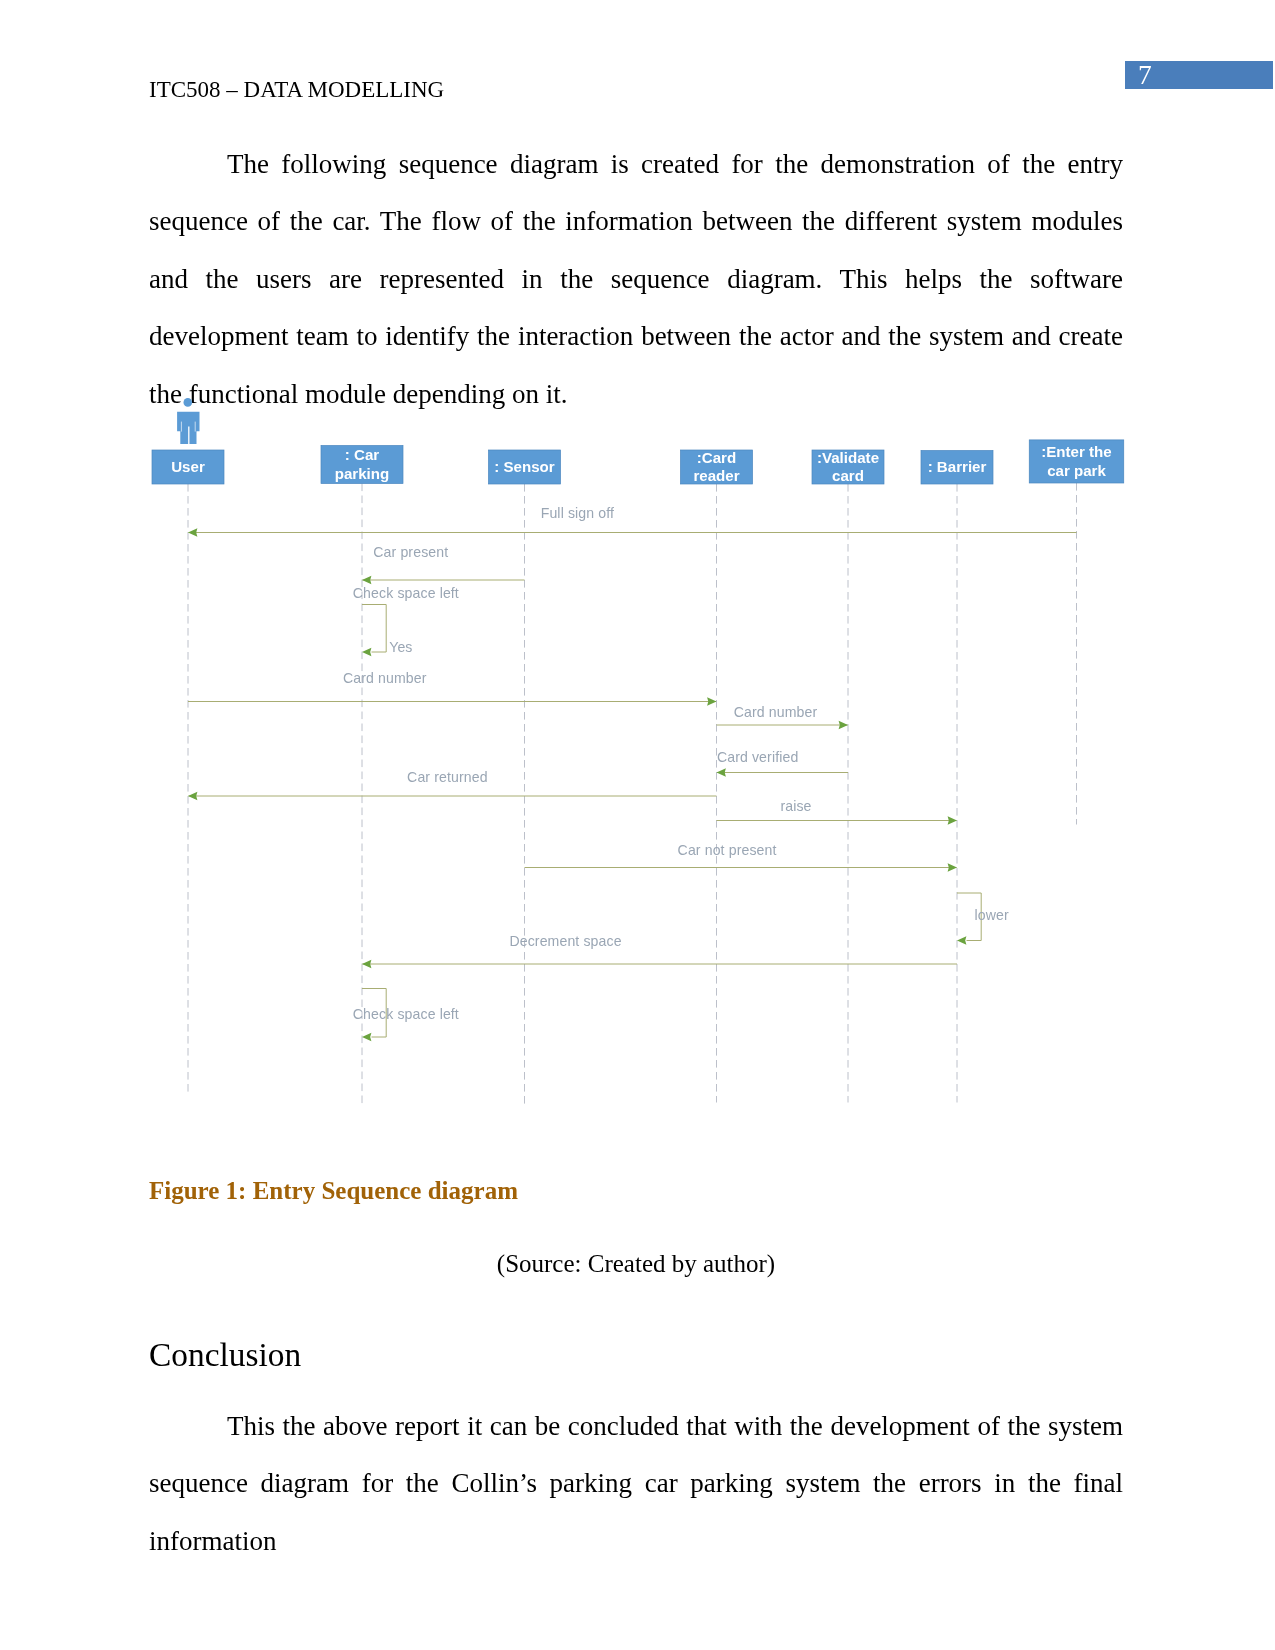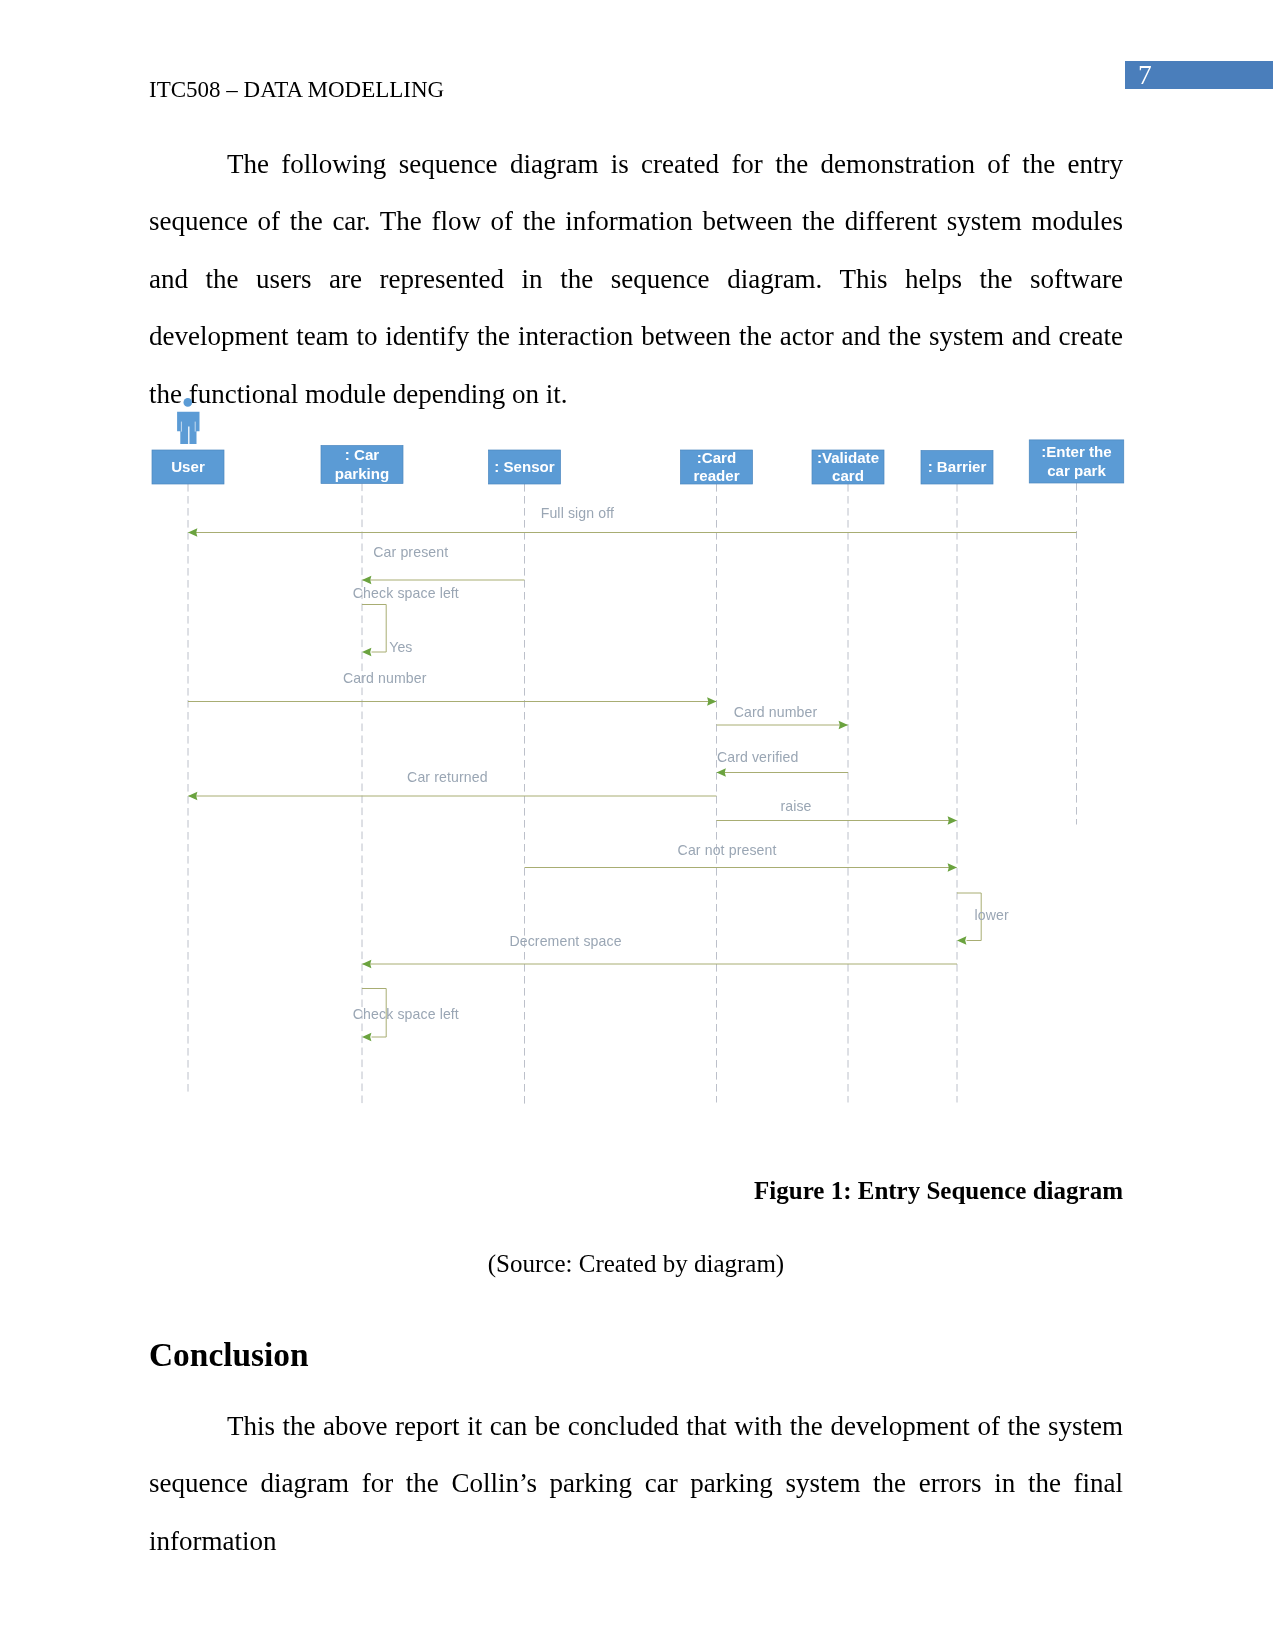--- a/index.html
+++ b/index.html
@@ -11,22 +11,22 @@
   
   .pagenum-box{position:absolute;left:1125px;top:61px;width:148px;height:28px;background:#4a7ebb;}
   .pagenum-box span{position:absolute;left:13px;top:-1.5px;color:#ffffff;
                font-family:"Liberation Serif",serif;font-size:27.5px;line-height:29px;}
   .doc-title{position:absolute;left:149px;top:75px;font-size:23px;line-height:29px;color:#000;white-space:nowrap;}
 
   
   .para{position:absolute;font-size:27px;line-height:57.4px;color:#000;
         text-align:justify;text-indent:78px;}
   .para.lastjust{text-align-last:justify;}
-  .h1{position:absolute;font-size:33.4px;font-weight:bold;color:#000;line-height:38px;}
-  .caption{position:absolute;text-align:right;font-size:25px;font-weight:bold;color:#000000;line-height:29px;}
+  .h1{position:absolute;font-size:33.4px;font-weight:normal;color:#000;line-height:38px;}
+  .caption{position:absolute;text-align:left;font-size:25px;font-weight:bold;color:#a16207;line-height:29px;}
   .source{position:absolute;text-align:center;font-size:25px;color:#000;line-height:29px;}
 
   
   svg.diagram{position:absolute;left:0;top:0;width:1275px;height:1650px;overflow:visible;}
   .boxtext{font-family:"Liberation Sans",sans-serif;font-weight:bold;fill:#ffffff;
            font-size:15.1px;text-anchor:middle;}
   .msglabel{font-family:"Liberation Sans",sans-serif;fill:#9aa6b4;font-size:14.1px;letter-spacing:0.12px;}
 </style>
 </head>
 <body>
@@ -162,19 +162,19 @@
       </g>
       <g>
         <path d="M362 988.5 h24.2 V1037 H371.5" fill="none" stroke="#a8ad73" stroke-width="1"></path>
         <path d="M362 1037 L371.4 1032.7 L370.2 1037 L371.4 1041.3 Z" fill="#6ba33f"></path>
         <text x="352.8" y="1019.2" class="msglabel">Check space left</text>
       </g>
     </svg>
 
   <div class="caption" style="left:149px;top:1176px;width:974px;">Figure 1: Entry Sequence diagram</div>
 
-  <div class="source" style="left:149px;top:1249px;width:974px;">(Source: Created by diagram)</div>
+  <div class="source" style="left:149px;top:1249px;width:974px;">(Source: Created by author)</div>
 
   <div class="h1" style="left:149px;top:1336px;">Conclusion</div>
 
   <div class="para lastjust" style="left:149px;top:1398px;width:974px;">This the above report it can be concluded that with the development of the system sequence diagram for the Collin’s parking car parking system the errors in the final information</div>
 
 </div>
 
 </body></html>

